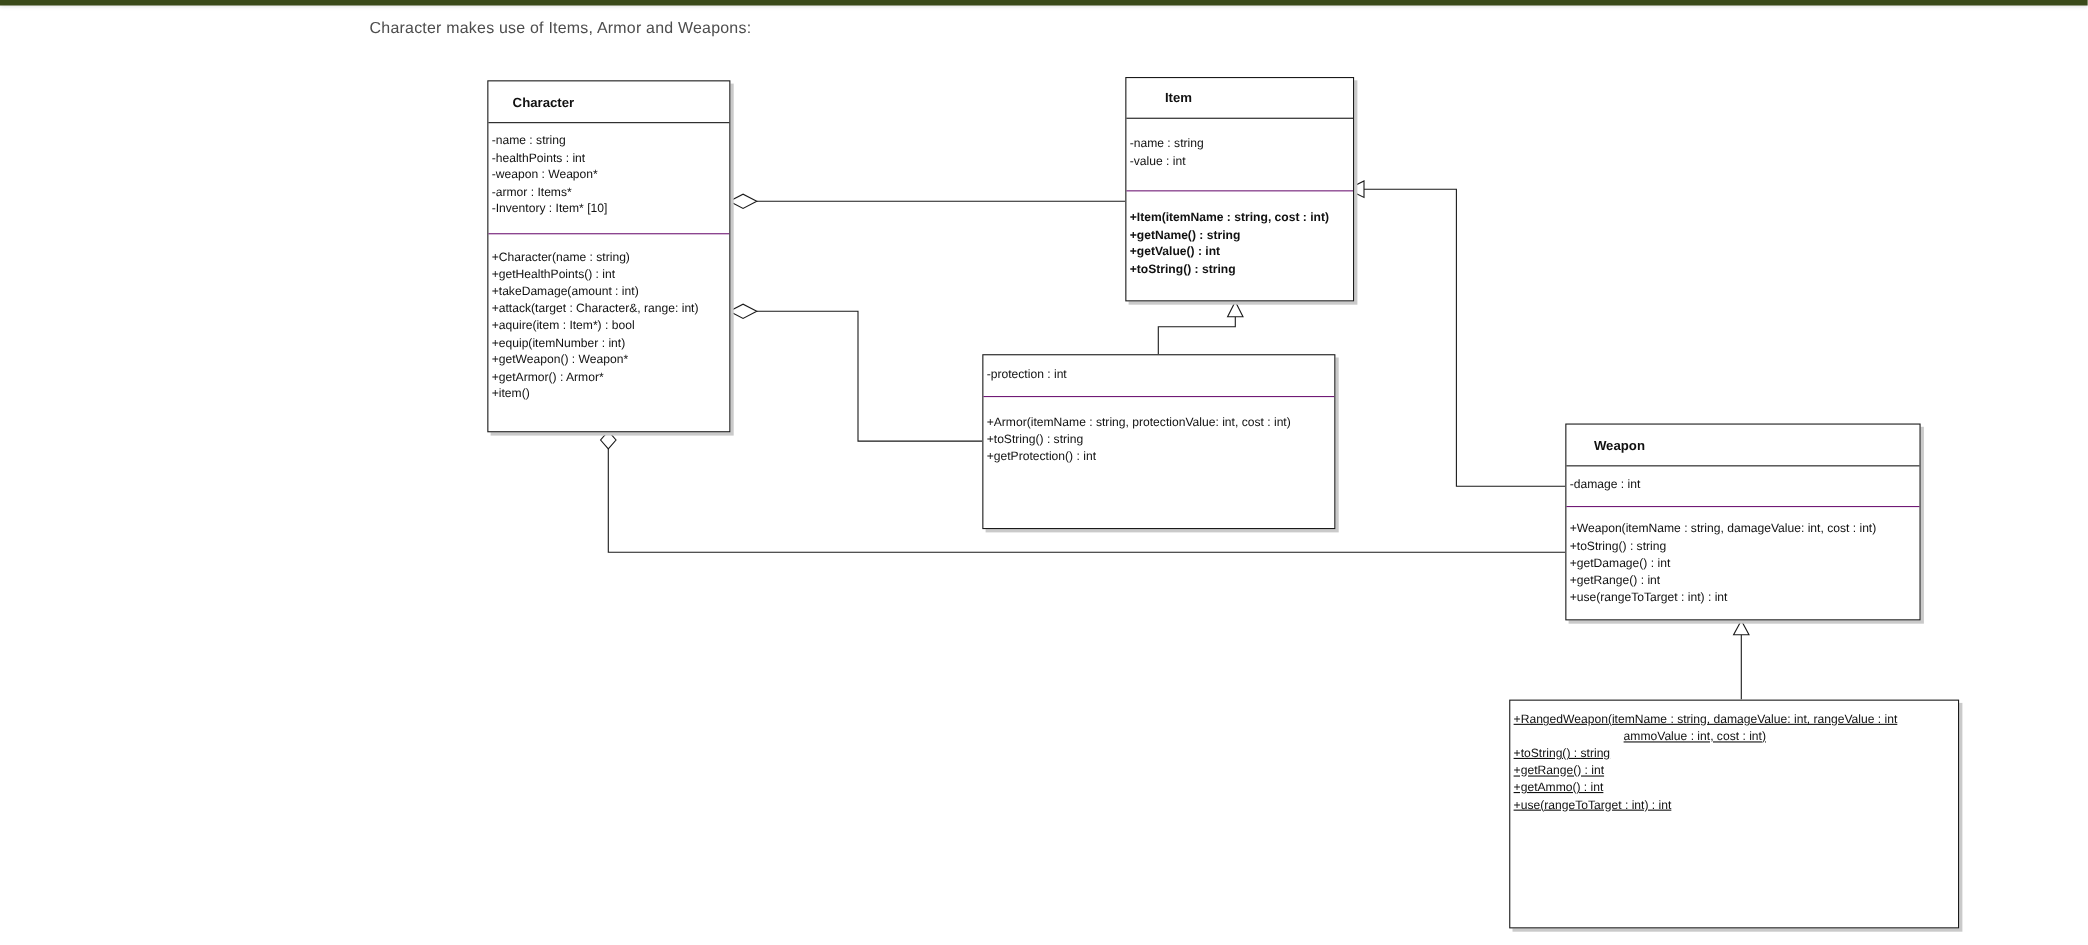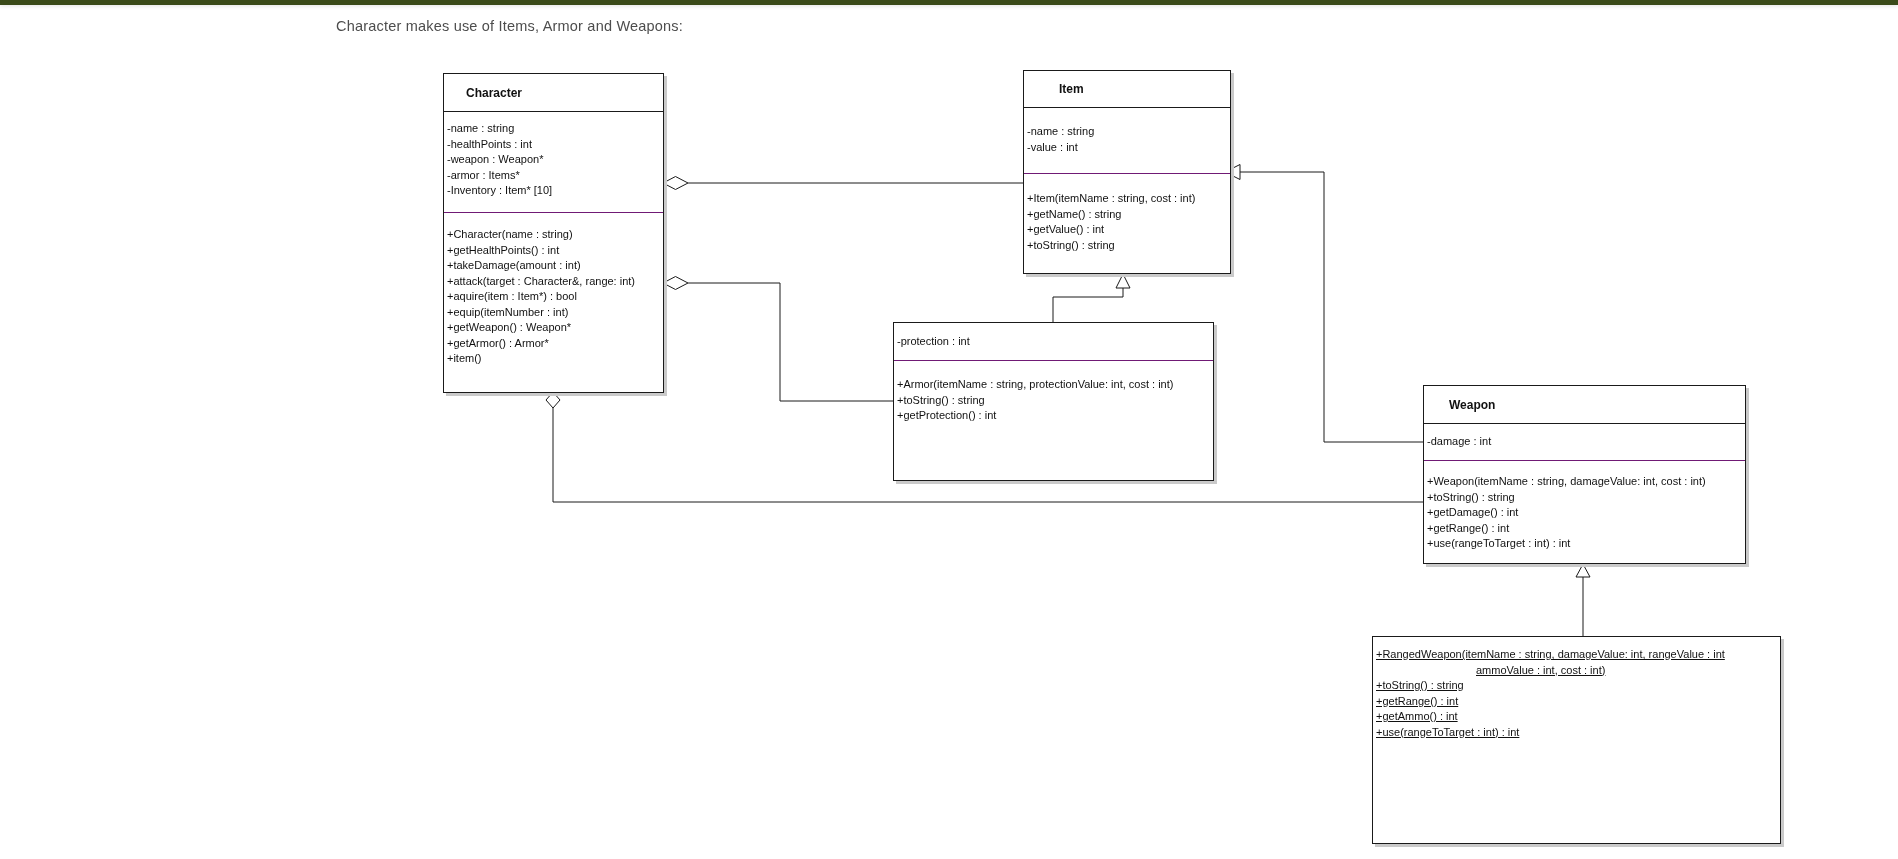--- a/index.html
+++ b/index.html
@@ -106,21 +106,21 @@
         <div class="uml-row">+item()</div>
       </div>
   </div>
 
   <div class="uml-class" style="left:1023px; top:70px; width:208px; height:204px;">
     <div class="uml-title" style="height:37px; padding-left:35px;">Item</div>
     <div class="uml-attrs" style="height:66px; padding-top:16px;">
         <div class="uml-row">-name : string</div>
         <div class="uml-row">-value : int</div>
       </div>
-    <div class="uml-methods" style="height:99px; padding-top:17px;">
+    <div class="uml-methods" style="height:99px; padding-top:17px;font-weight:bold;">
         <div class="uml-row">+Item(itemName : string, cost : int)</div>
         <div class="uml-row">+getName() : string</div>
         <div class="uml-row">+getValue() : int</div>
         <div class="uml-row">+toString() : string</div>
       </div>
   </div>
 
   <div class="uml-class" style="left:893px; top:322px; width:321px; height:159px;">
     <div class="uml-attrs" style="height:38px; padding-top:11px;">
         <div class="uml-row">-protection : int</div>

